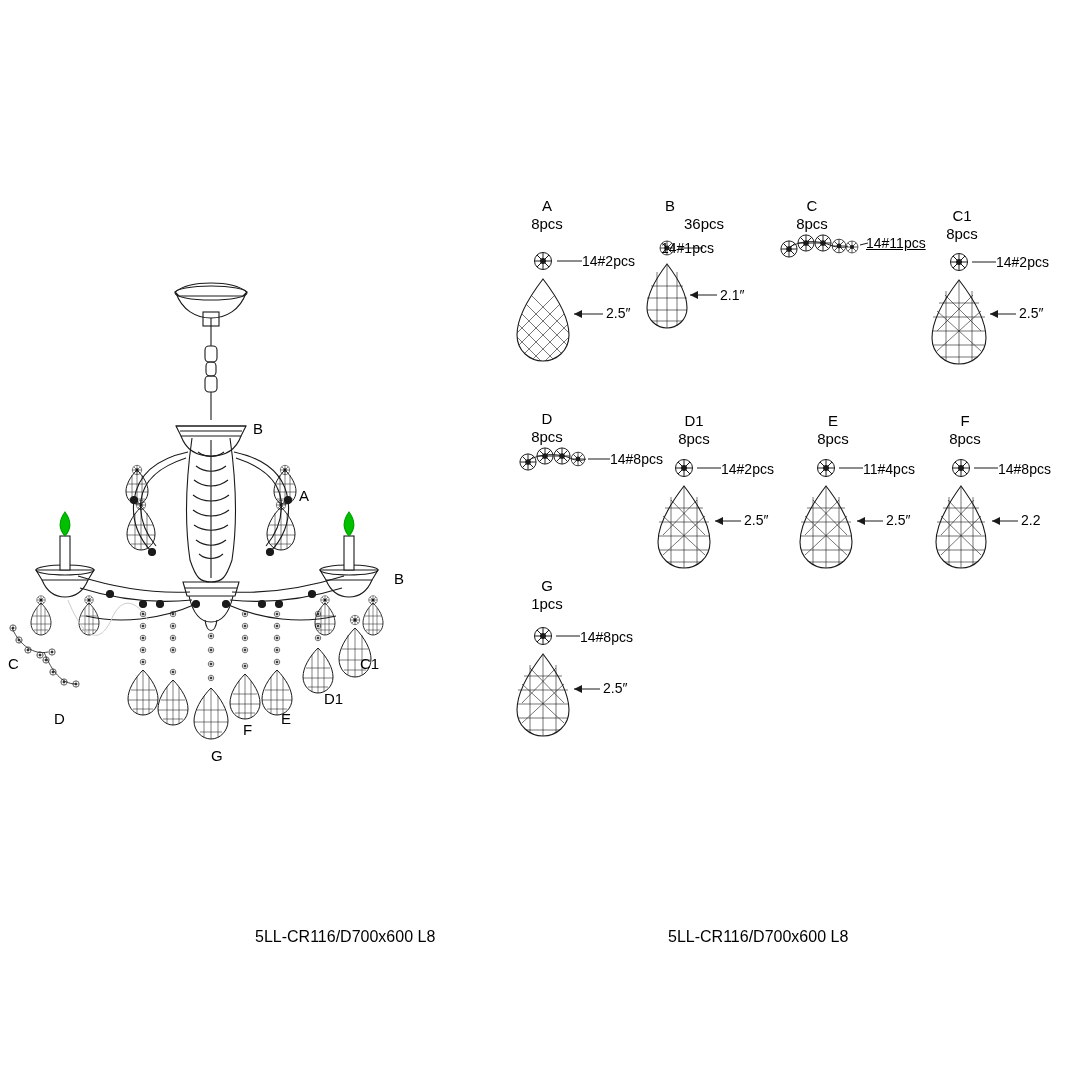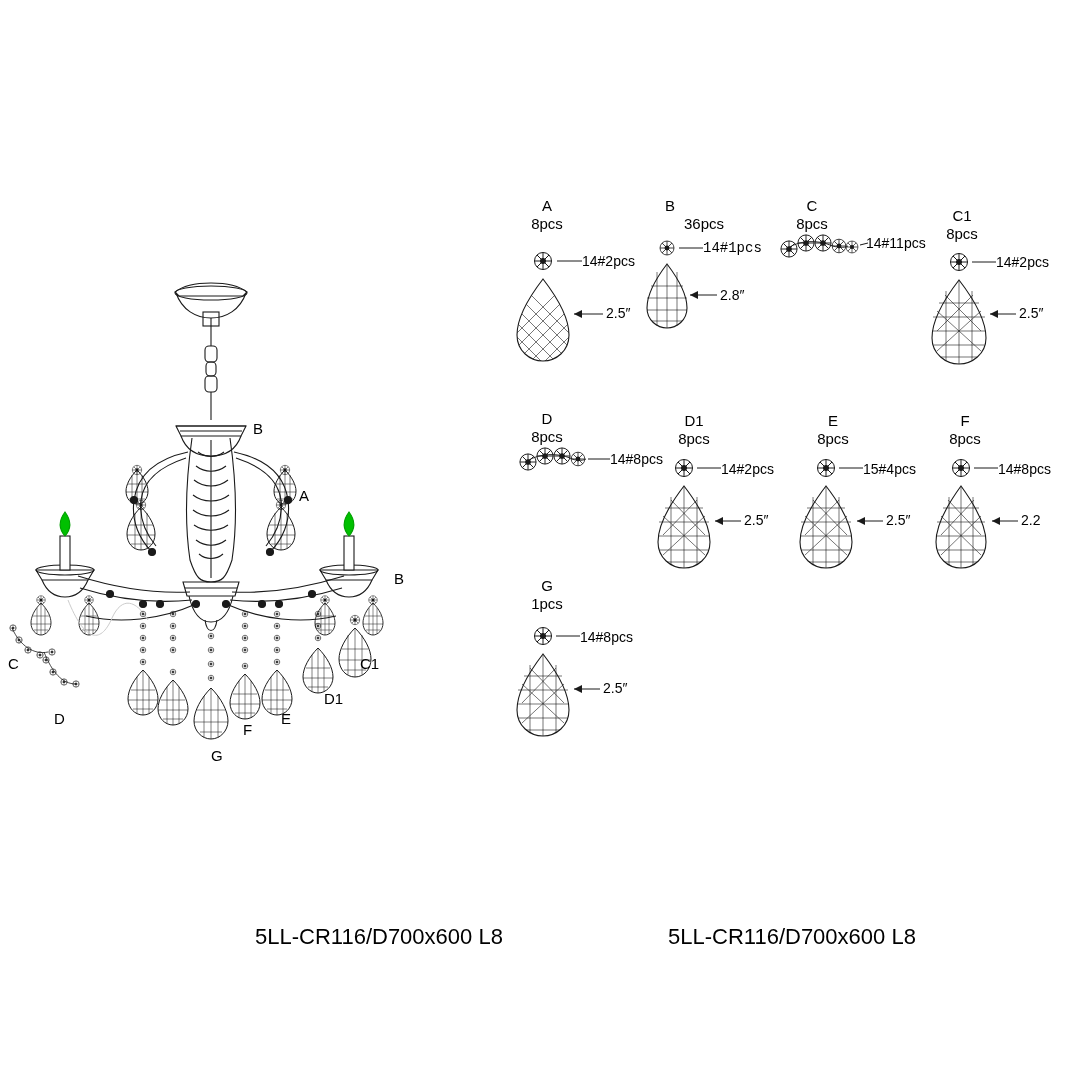--- a/index.html
+++ b/index.html
@@ -36,21 +36,21 @@
     white-space: pre;
   }
   .callout {
     position: absolute;
     font-size: 14px;
     line-height: 16px;
     white-space: pre;
   }
   .caption {
     position: absolute;
-    font-size: 22px;
+    font-size: 16px;
     line-height: 18px;
     white-space: pre;
   }
   svg { display: block; }
   .drawing-svg { position: absolute; left: 0; top: 0; }
 </style>
 </head>
 <body>
 
 <div id="sheet">
@@ -532,44 +532,44 @@
   <div class="lbl" style="left:243px; top:721px;">F</div>
   <div class="lbl" style="left:211px; top:747px;">G</div>
 
   <div class="part-title" style="left:507px; top:197px; width:80px;">A</div>
   <div class="part-title" style="left:507px; top:215px; width:80px;">8pcs</div>
   <div class="callout" style="left:582px; top:253px;">14#2pcs</div>
   <div class="callout" style="left:606px; top:305px;">2.5″</div>
 
   <div class="part-title" style="left:630px; top:197px; width:80px;">B</div>
   <div class="part-title" style="left:664px; top:215px; width:80px;">36pcs</div>
-  <div class="callout" style="left:703px; top:240px;font-family:Liberation Mono, monospace;">14#1pcs</div>
-  <div class="callout" style="left:720px; top:287px;">2.8″</div>
+  <div class="callout" style="left:661px; top:240px;">14#1pcs</div>
+  <div class="callout" style="left:720px; top:287px;">2.1″</div>
 
   <div class="part-title" style="left:772px; top:197px; width:80px;">C</div>
   <div class="part-title" style="left:772px; top:215px; width:80px;">8pcs</div>
-  <div class="callout" style="left:866px; top:235px;">14#11pcs</div>
+  <div class="callout" style="left:866px; top:235px;text-decoration:underline;">14#11pcs</div>
 
   <div class="part-title" style="left:922px; top:207px; width:80px;">C1</div>
   <div class="part-title" style="left:922px; top:225px; width:80px;">8pcs</div>
   <div class="callout" style="left:996px; top:254px;">14#2pcs</div>
   <div class="callout" style="left:1019px; top:305px;">2.5″</div>
 
   <div class="part-title" style="left:507px; top:410px; width:80px;">D</div>
   <div class="part-title" style="left:507px; top:428px; width:80px;">8pcs</div>
   <div class="callout" style="left:610px; top:451px;">14#8pcs</div>
 
   <div class="part-title" style="left:654px; top:412px; width:80px;">D1</div>
   <div class="part-title" style="left:654px; top:430px; width:80px;">8pcs</div>
   <div class="callout" style="left:721px; top:461px;">14#2pcs</div>
   <div class="callout" style="left:744px; top:512px;">2.5″</div>
 
   <div class="part-title" style="left:793px; top:412px; width:80px;">E</div>
   <div class="part-title" style="left:793px; top:430px; width:80px;">8pcs</div>
-  <div class="callout" style="left:863px; top:461px;">15#4pcs</div>
+  <div class="callout" style="left:863px; top:461px;">11#4pcs</div>
   <div class="callout" style="left:886px; top:512px;">2.5″</div>
 
   <div class="part-title" style="left:925px; top:412px; width:80px;">F</div>
   <div class="part-title" style="left:925px; top:430px; width:80px;">8pcs</div>
   <div class="callout" style="left:998px; top:461px;">14#8pcs</div>
   <div class="callout" style="left:1021px; top:512px;">2.2</div>
 
   <div class="part-title" style="left:507px; top:577px; width:80px;">G</div>
   <div class="part-title" style="left:507px; top:595px; width:80px;">1pcs</div>
   <div class="callout" style="left:580px; top:629px;">14#8pcs</div>

